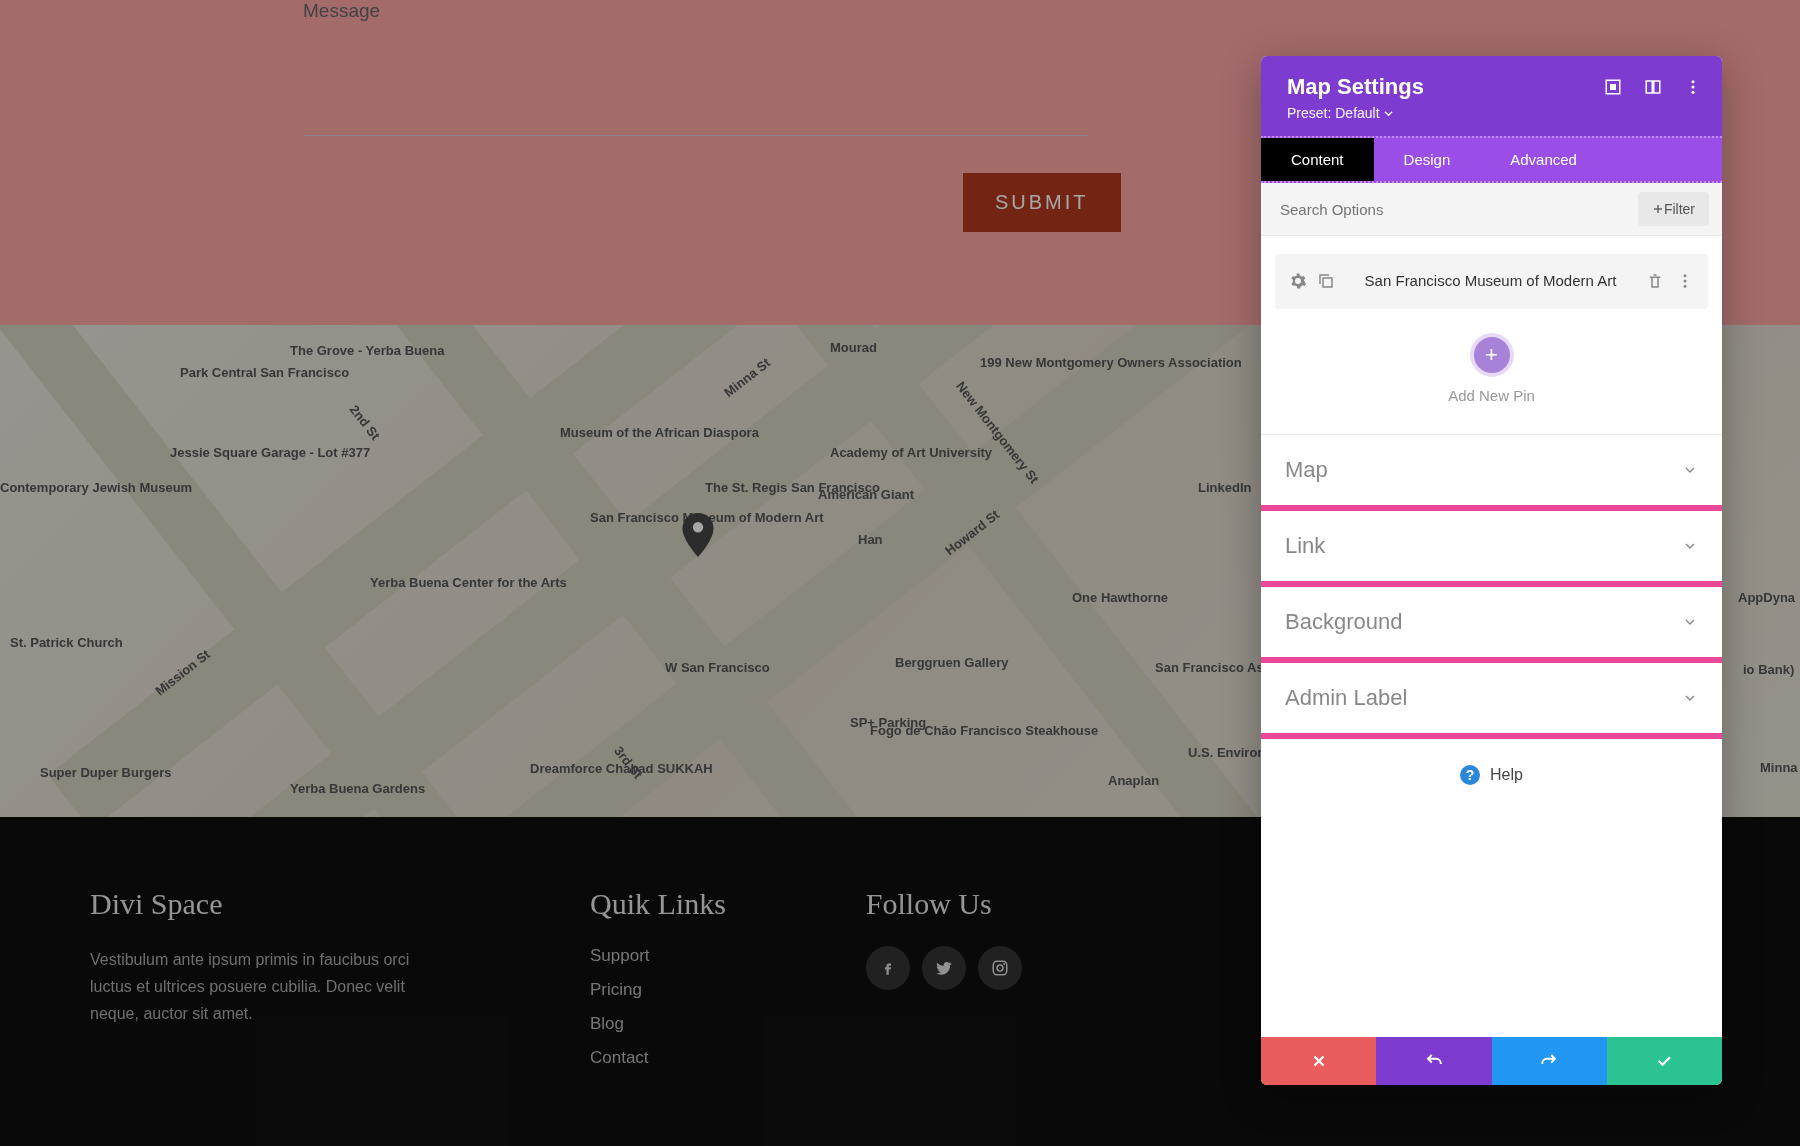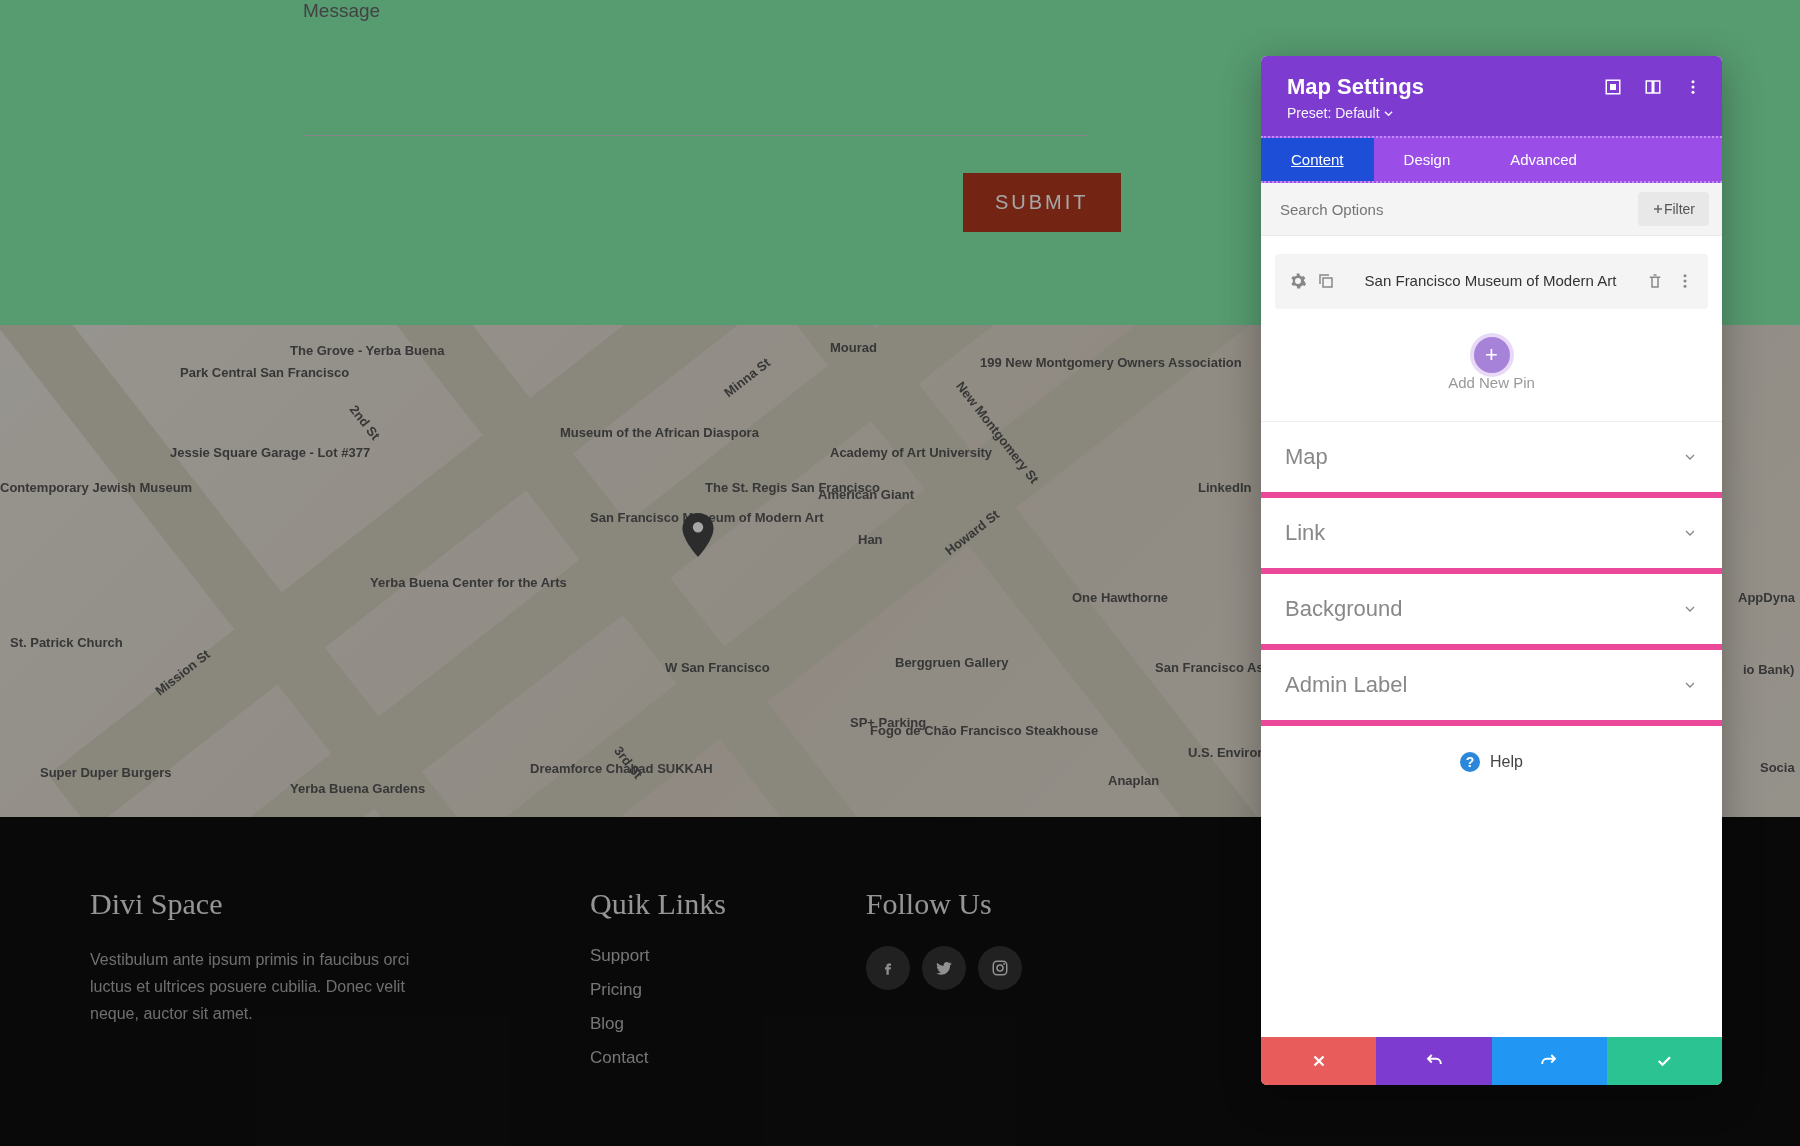--- a/index.html
+++ b/index.html
@@ -1,20 +1,20 @@
 <!DOCTYPE html>
 <html><head>
 <meta charset="utf-8">
 <style>
 * { margin: 0; padding: 0; box-sizing: border-box; }
 body { font-family: -apple-system, BlinkMacSystemFont, 'Segoe UI', Arial, sans-serif; background: #fff; overflow: hidden; width: 1800px; height: 1146px; position: relative; }
 
 
 .page-bg { position: absolute; inset: 0; }
-.form-section { position: absolute; top: 0; left: 0; right: 0; height: 325px; background: #86efac; }
+.form-section { position: absolute; top: 0; left: 0; right: 0; height: 325px; background: #fca5a5; }
 .message-label { position: absolute; top: 0; left: 303px; font-size: 19px; color: #666; }
 .message-underline { position: absolute; top: 135px; left: 303px; width: 785px; border-bottom: 1px solid #ccc; }
 .submit-btn { position: absolute; top: 173px; left: 963px; background: #b1381c; color: #fff; padding: 18px 32px; font-size: 20px; letter-spacing: 3px; border: none; cursor: pointer; }
 
 .map-section { position: absolute; top: 325px; left: 0; right: 0; height: 492px; background: linear-gradient(135deg, #e8e4dc 0%, #ddd5c8 50%, #e5e0d5 100%); overflow: hidden; }
 .map-road { position: absolute; background: #d4cfc0; transform-origin: center; }
 .map-label { position: absolute; font-size: 13px; color: #555; font-weight: 600; white-space: nowrap; }
 .map-pin-main { position: absolute; top: 188px; left: 682px; }
 
 .footer-section { position: absolute; top: 817px; left: 0; right: 0; bottom: 0; background: #0f0f0f; color: #ccc; padding: 70px 90px; display: flex; gap: 140px; }
@@ -33,37 +33,37 @@
 .panel-head { background: #7e3bd0; color: #fff; padding: 18px 26px 14px; position: relative; }
 .panel-title { font-size: 22px; font-weight: 600; }
 .panel-preset { font-size: 14px; margin-top: 5px; opacity: 0.95; cursor: pointer; display: inline-flex; align-items: center; gap: 4px; }
 .panel-head-icons { position: absolute; top: 22px; right: 20px; display: flex; gap: 22px; align-items: center; }
 .hicon { width: 18px; height: 18px; cursor: pointer; display: flex; align-items: center; justify-content: center; }
 .hicon svg { width: 100%; height: 100%; fill: #fff; }
 
 .tabs-wrap { background: #9b4de8; border-top: 2px dotted #c48aff; border-bottom: 2px dotted #c48aff; }
 .tabs { display: flex; }
 .tab { padding: 13px 30px; font-size: 15px; color: #fff; cursor: pointer; font-weight: 500; }
-.tab.active { background: #1d4ed8; text-decoration: underline; }
+.tab.active { background: #000000; }
 
 .search-row { display: flex; align-items: center; padding: 9px 13px; background: #f4f4f4; border-bottom: 1px solid #eaeaea; }
 .search-input { flex: 1; border: none; background: transparent; font-size: 15px; color: #999; outline: none; padding: 8px 6px; }
 .filter-btn { background: #e8e8e8; border: none; padding: 9px 14px; font-size: 14px; color: #555; border-radius: 4px; cursor: pointer; display: flex; align-items: center; }
 
 .panel-body { flex: 1; overflow-y: auto; padding: 18px 14px 0; }
 .pin-item { background: #f4f4f4; border-radius: 4px; padding: 16px 14px; display: flex; align-items: center; gap: 12px; margin-bottom: 22px; }
 .pin-left { display: flex; gap: 10px; }
 .pin-icn { width: 18px; height: 18px; cursor: pointer; }
 .pin-icn svg { width: 100%; height: 100%; fill: #888; }
 .pin-title { flex: 1; text-align: center; font-size: 15px; color: #333; line-height: 1.5; }
 .pin-right { display: flex; gap: 12px; }
 
 .add-pin { text-align: center; padding: 6px 0 30px; }
 .add-pin-btn { width: 36px; height: 36px; border-radius: 50%; background: #a782d9; color: #fff; font-size: 22px; border: none; cursor: pointer; display: inline-flex; align-items: center; justify-content: center; box-shadow: 0 0 0 4px #e8daf7; }
-.add-pin-label { margin-top: 1px; font-size: 15px; color: #999; font-weight: 500; }
+.add-pin-label { margin-top: 14px; font-size: 15px; color: #999; font-weight: 500; }
 
 .accordion { border-top: 1px solid #eee; margin: 0 -14px; }
 .acc-item { border-bottom: 6px solid #ec4899; padding: 22px 24px; display: flex; justify-content: space-between; align-items: center; cursor: pointer; }
 .acc-label { font-size: 22px; color: #888; font-weight: 400; }
 .acc-chev { width: 16px; height: 16px; }
 .acc-chev svg { width: 100%; height: 100%; fill: none; stroke: #888; stroke-width: 2; }
 
 .help-row { text-align: center; padding: 26px 0; display: flex; align-items: center; justify-content: center; gap: 10px; }
 .help-q { width: 20px; height: 20px; border-radius: 50%; background: #2b87da; color: #fff; font-size: 14px; font-weight: 700; display: flex; align-items: center; justify-content: center; }
 .help-txt { font-size: 16px; color: #444; }
@@ -121,21 +121,21 @@
     <div class="map-label" style="top:448px;left:1108px;">Anaplan</div>
     <div class="map-label" style="top:390px;left:850px;">SP+ Parking</div>
     <div class="map-label" style="top:330px;left:895px;">Berggruen Gallery</div>
     <div class="map-label" style="top:335px;left:1155px;">San Francisco Asylum Office</div>
     <div class="map-label" style="top:15px;left:830px;">Mourad</div>
     <div class="map-label" style="top:18px;left:290px;">The Grove - Yerba Buena</div>
     <div class="map-label" style="top:162px;left:818px;">American Giant</div>
     <div class="map-label" style="top:207px;left:858px;">Han</div>
     <div class="map-label" style="top:265px;left:1738px;">AppDyna</div>
     <div class="map-label" style="top:337px;left:1743px;">io Bank)</div>
-    <div class="map-label" style="top:435px;left:1760px;">Socia</div>
+    <div class="map-label" style="top:435px;left:1760px;">Minna</div>
 
     <div class="map-pin-main">
       <svg width="32" height="44" viewBox="0 0 24 34">
           <path fill="#444" d="M12 0C5 0 0 5 0 12c0 9 12 22 12 22s12-13 12-22C24 5 19 0 12 0z"></path>
           <circle cx="12" cy="11" r="4" fill="#fff"></circle>
         </svg>
     </div>
   </div>
 
   <div class="footer-section">

